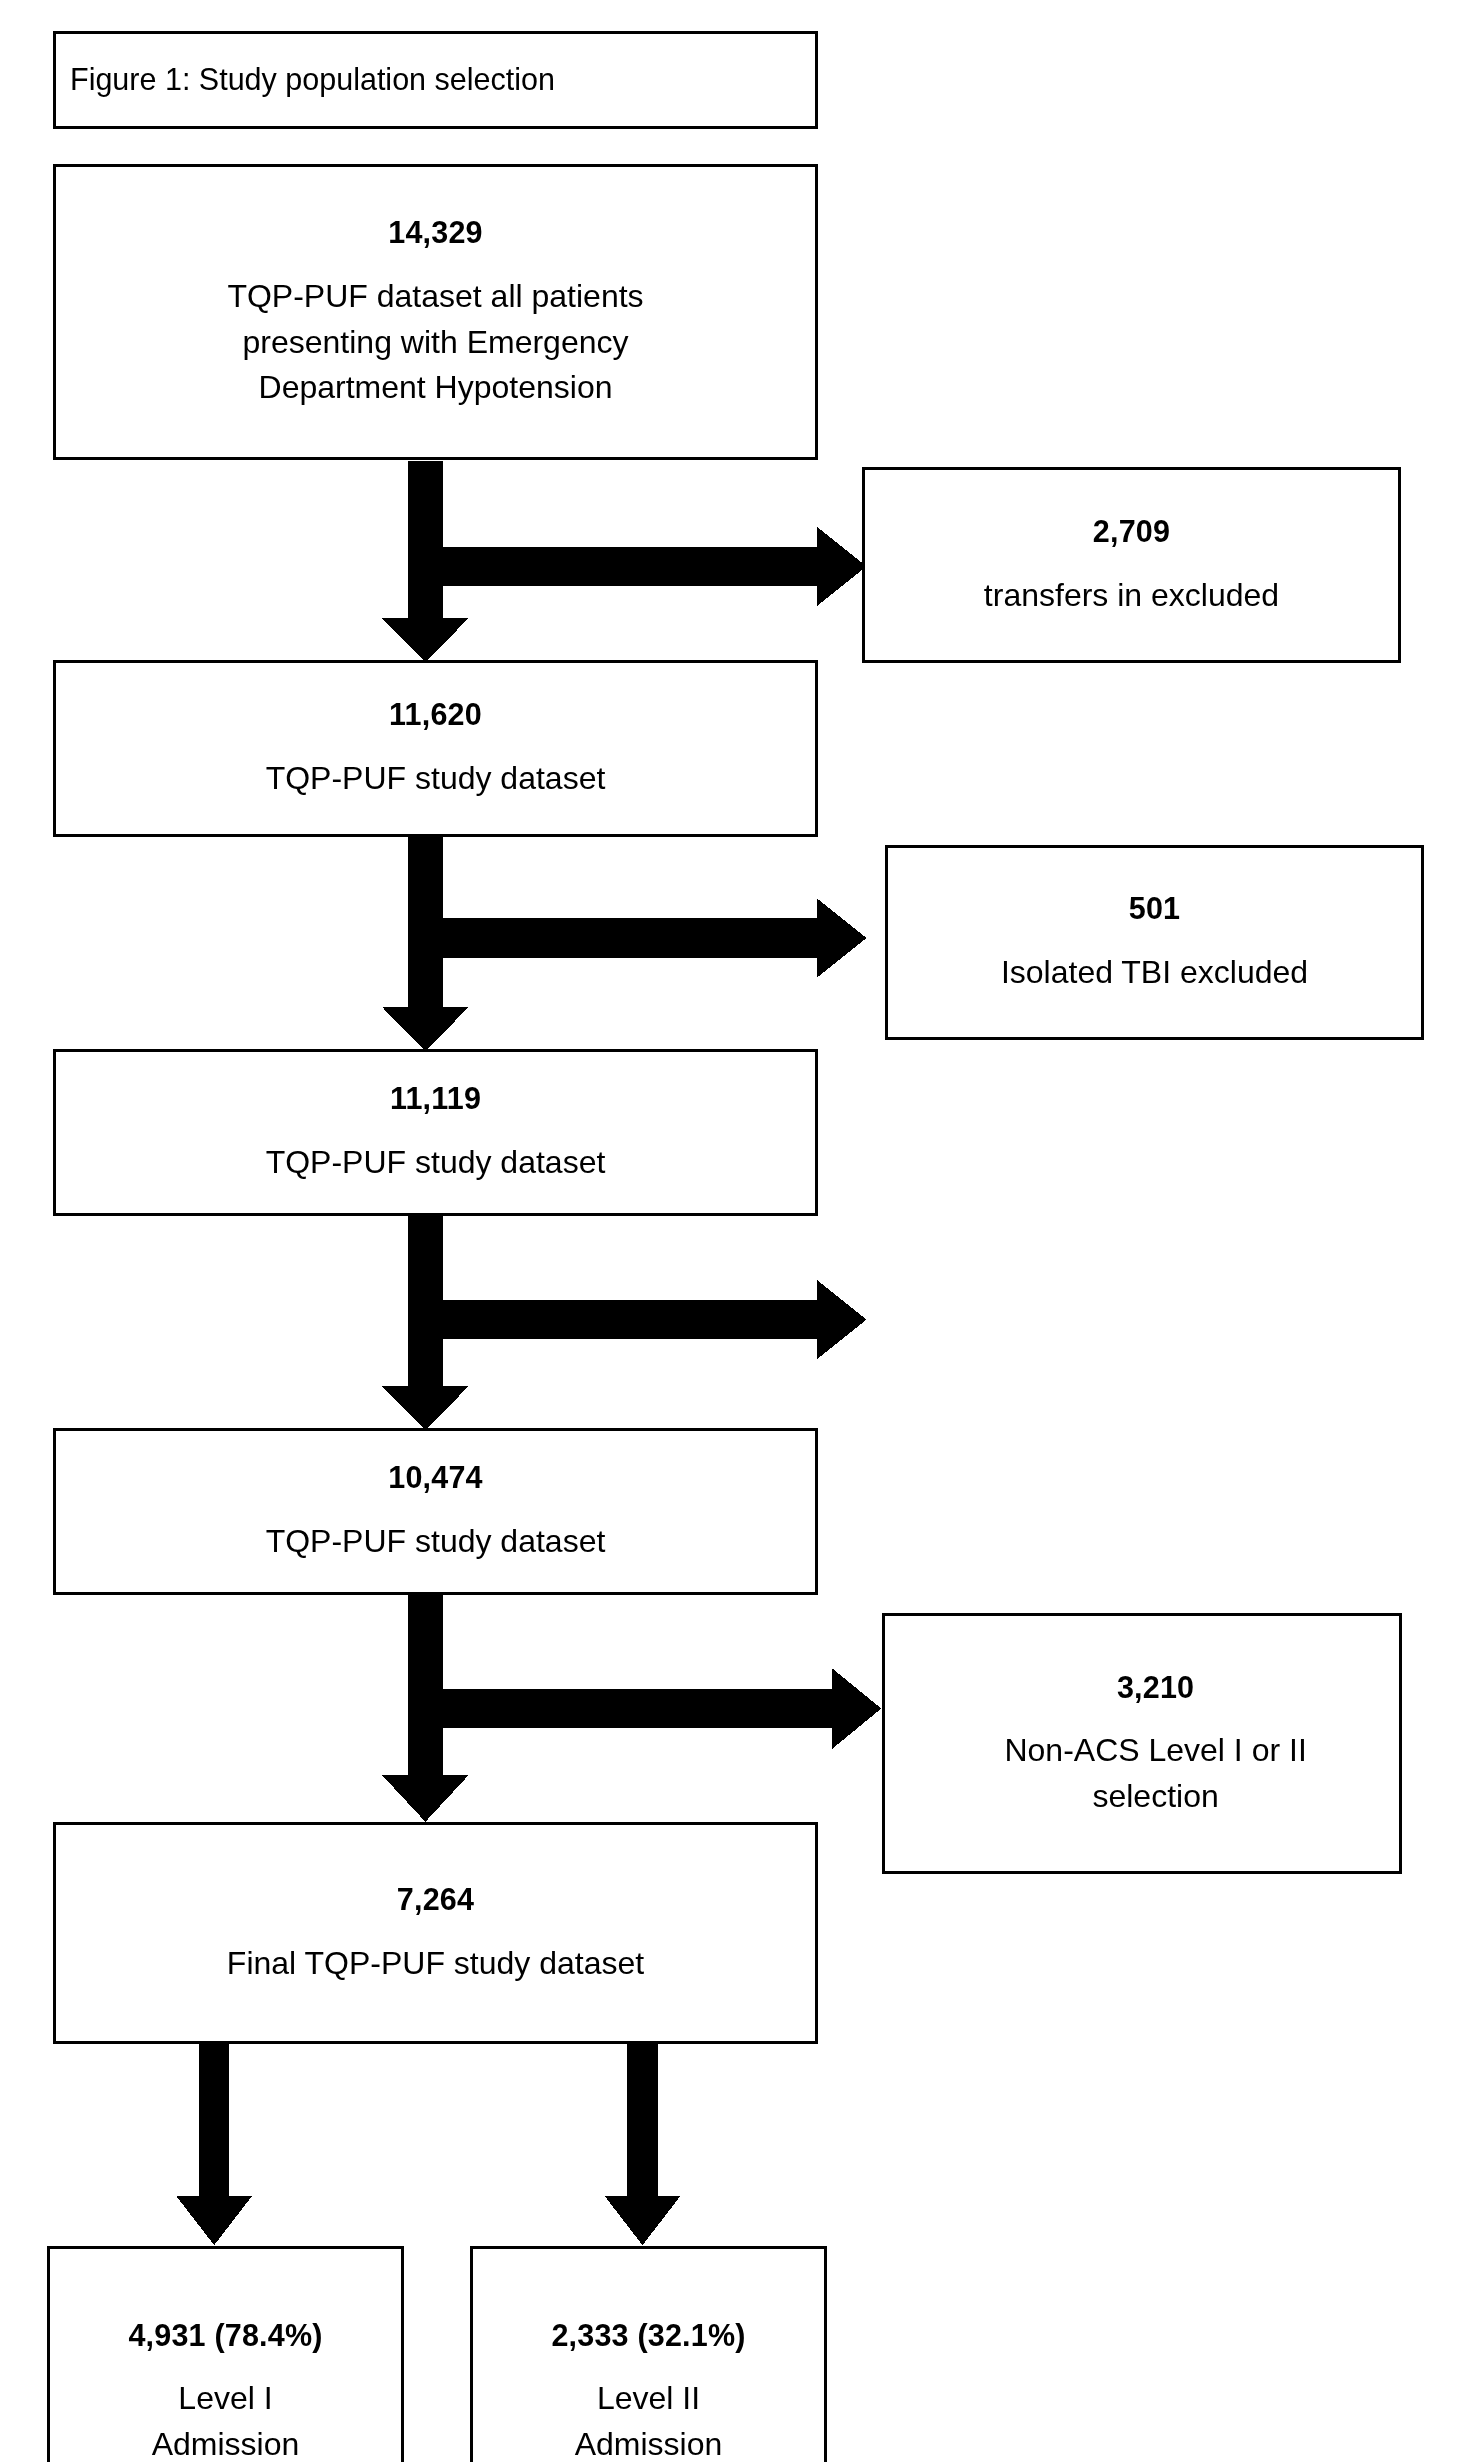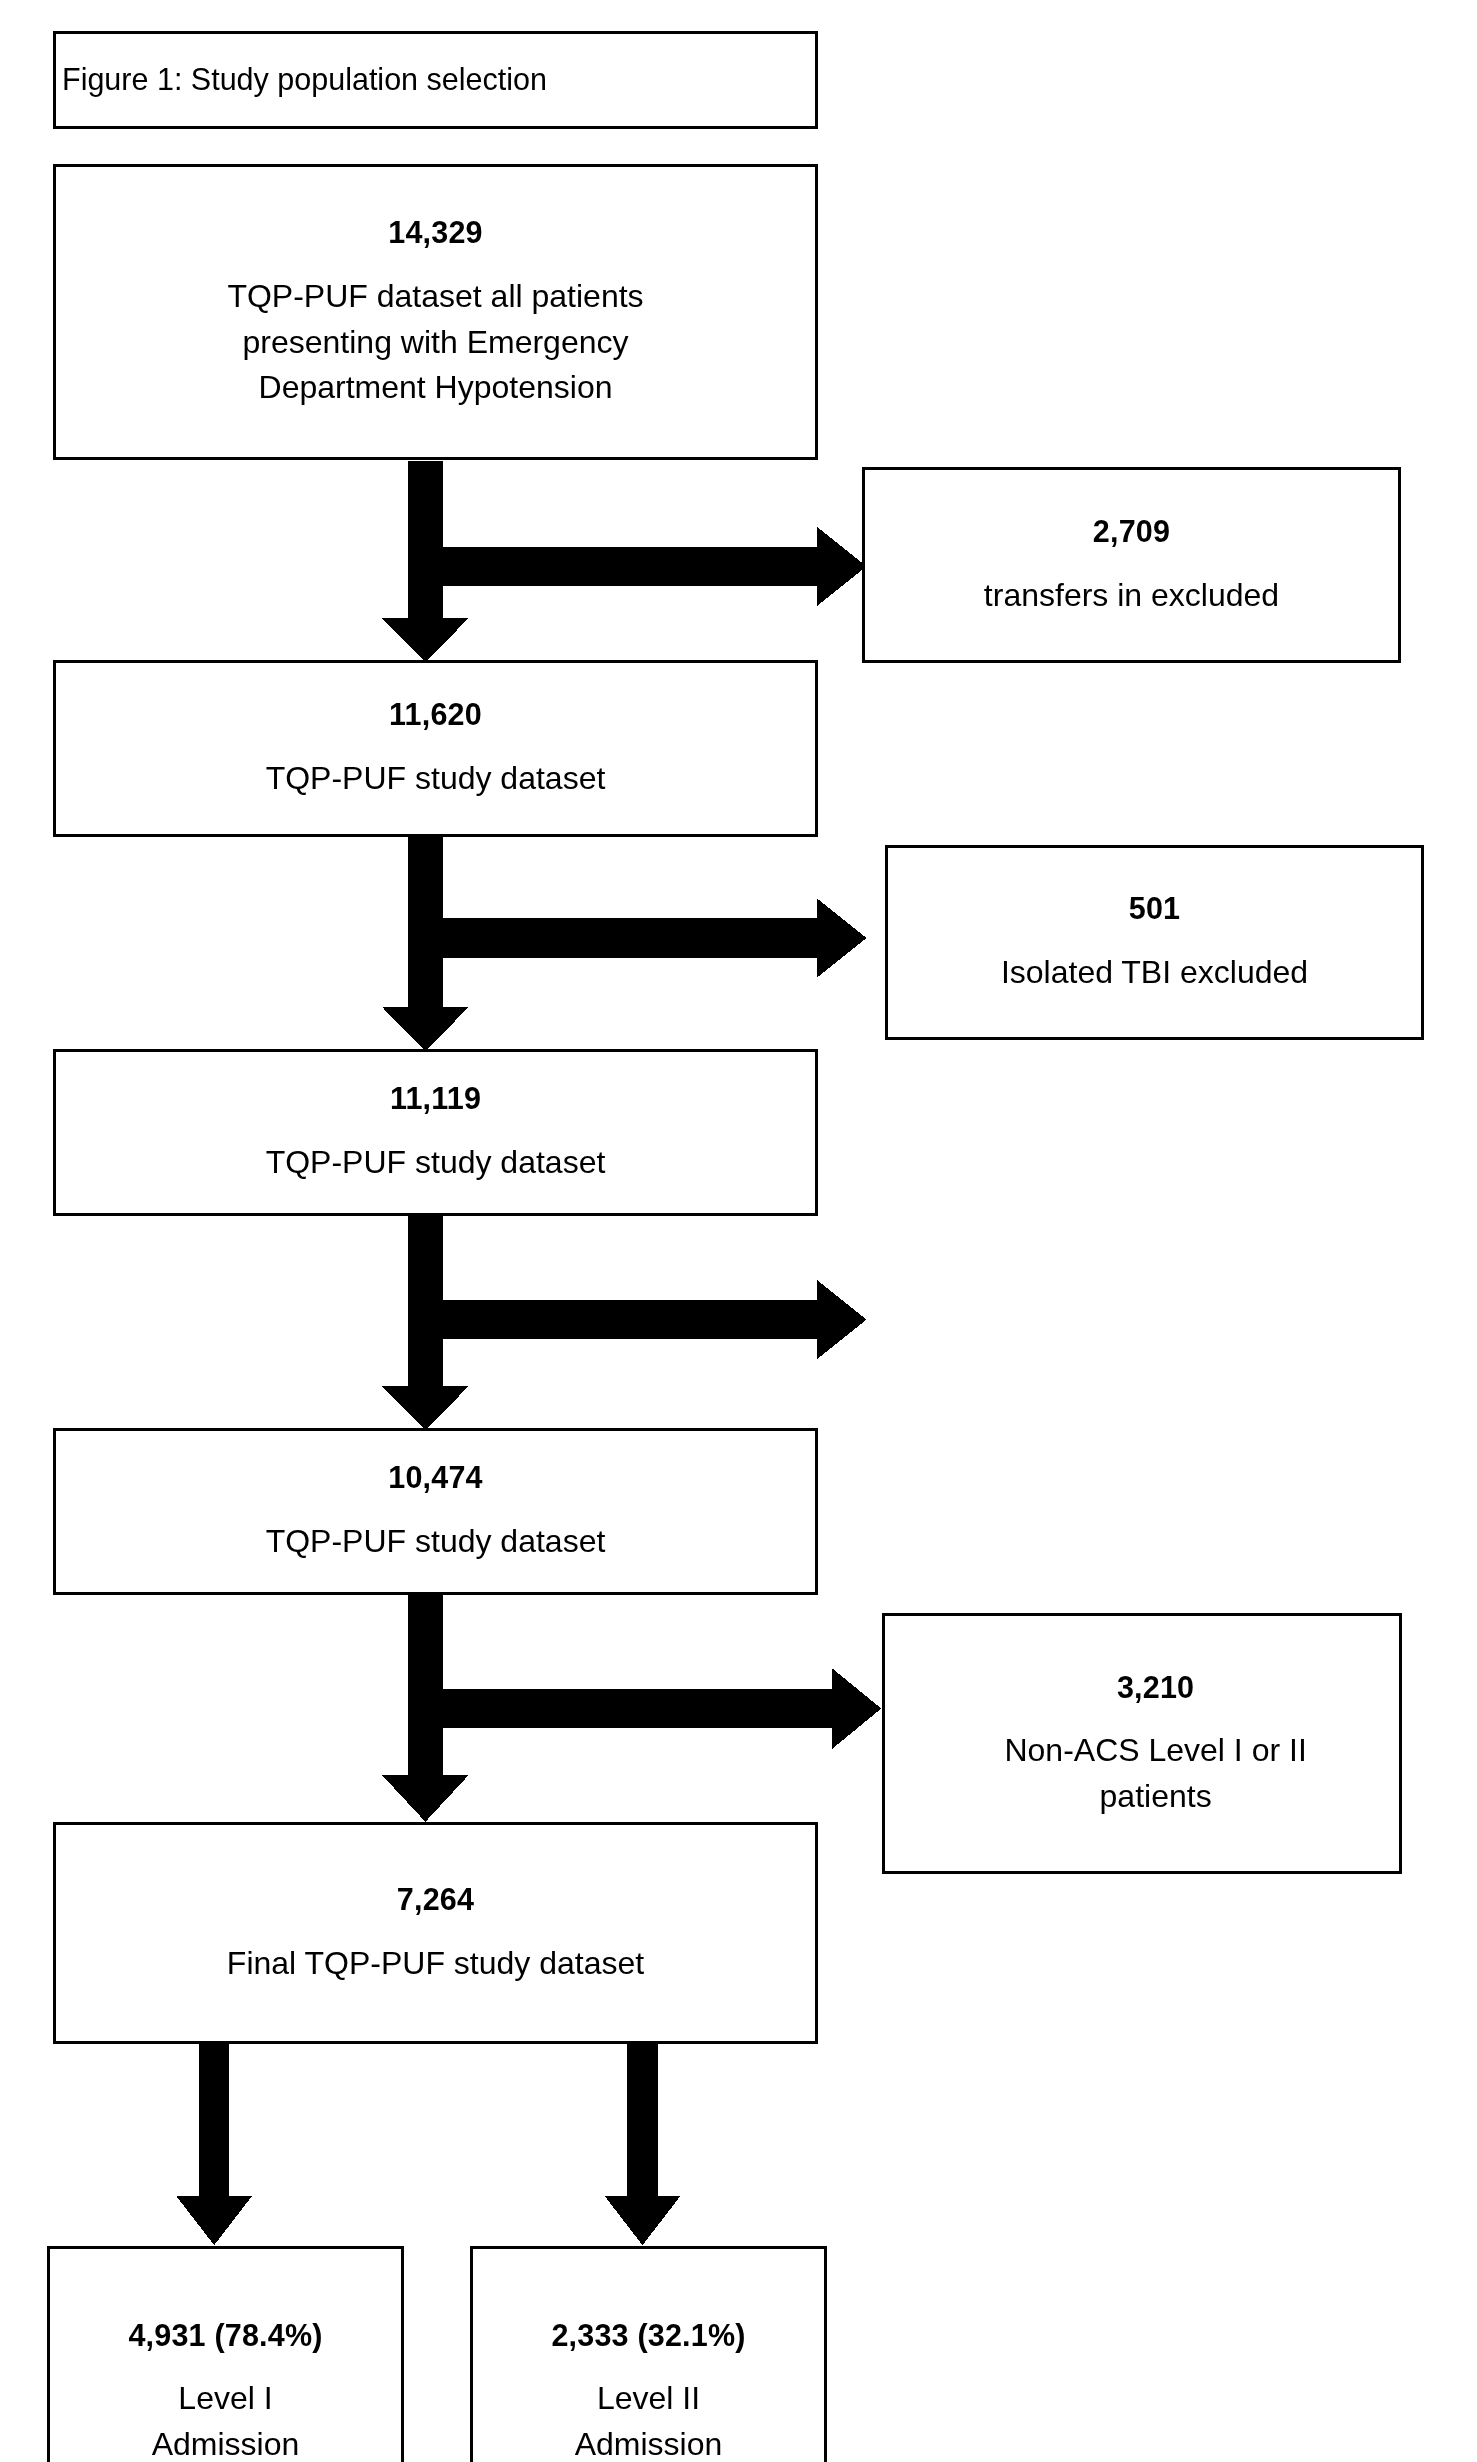--- a/index.html
+++ b/index.html
@@ -35,21 +35,21 @@
     font-size:32px;
     line-height:1.42;
     display:block;
   }
   .box .gap{display:block;height:22.7px;}
 
   
   #title-box{
     align-items:flex-start;
     justify-content:center;
-    padding-left:6px;
+    padding-left:14px;
     border-width:3px;
   }
   #title-box .lbl{font-size:30.5px;text-align:left;}
 
   
   svg#wires{
     position:absolute;left:0;top:0;width:1477px;height:2560px;
     pointer-events:none;
   }
   svg#wires *{shape-rendering:crispEdges;}
@@ -151,21 +151,21 @@
   <div class="box" style="left:53px;top:1428px;width:765px;height:167px;">
     <span class="num">10,474</span>
     <span class="gap"></span>
     <span class="lbl">TQP-PUF study dataset</span>
   </div>
 
   <div class="box" style="left:882px;top:1613px;width:520px;height:261px;padding-left:40px;">
     <span class="num">3,210</span>
     <span class="gap"></span>
     <span class="lbl">Non-ACS Level I or II</span>
-    <span class="lbl">patients</span>
+    <span class="lbl">selection</span>
   </div>
 
   <div class="box" style="left:53px;top:1822px;width:765px;height:222px;">
     <span class="num">7,264</span>
     <span class="gap"></span>
     <span class="lbl">Final TQP-PUF study dataset</span>
   </div>
 
   <div class="box" style="left:47px;top:2246px;width:357px;height:291px;">
     <span class="num">4,931 (78.4%)</span>

